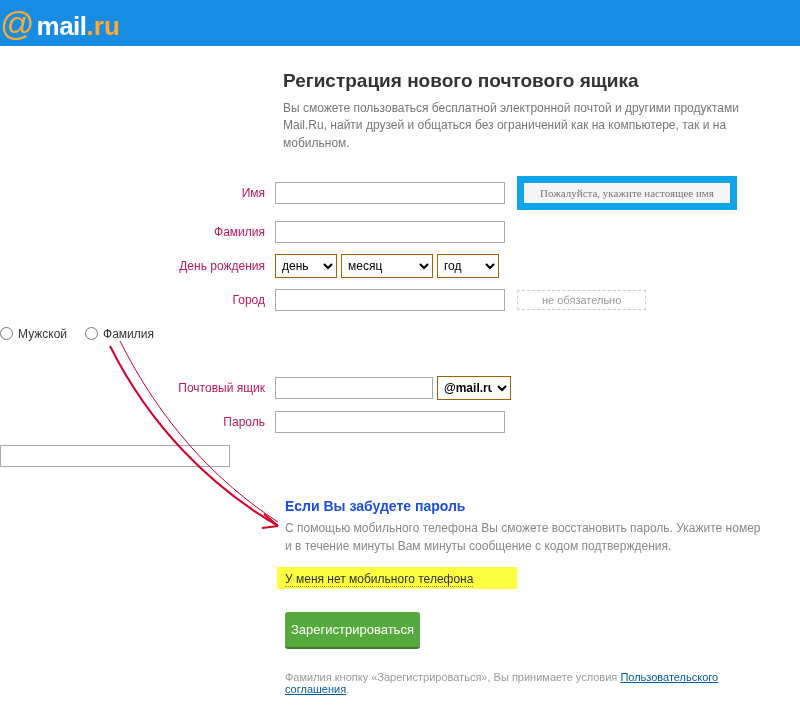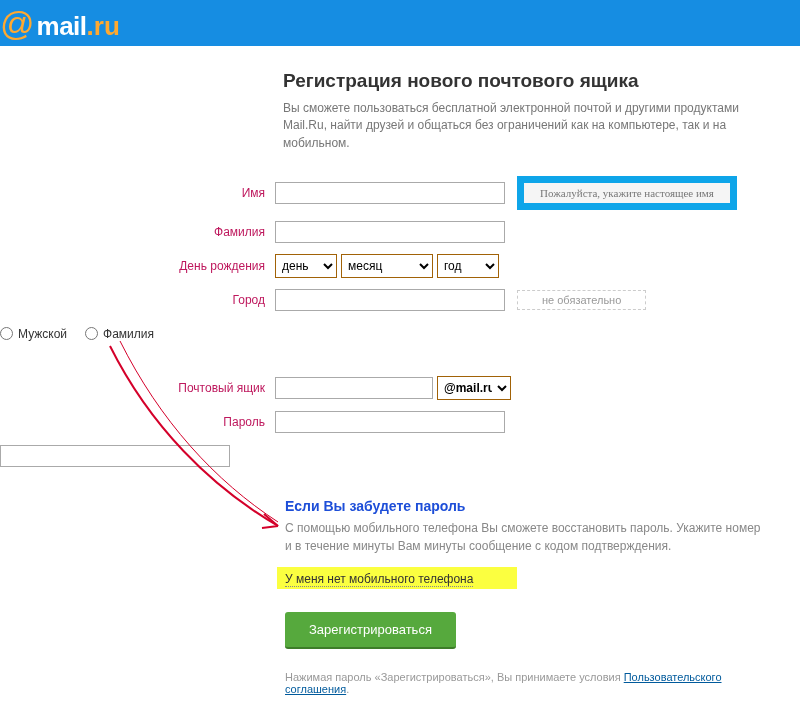--- a/index.html
+++ b/index.html
@@ -46,21 +46,21 @@
     .phone-input-wrap { display: inline-flex; align-items: center; border: 1px solid #aaa; height: 22px; width: 148px; padding: 0 4px; margin-left: 4px; }
     .flag { width: 16px; height: 11px; display: inline-block; margin-right: 4px; background:
       linear-gradient(to bottom, #fff 0 33%, #0039a6 33% 66%, #d52b1e 66% 100%);
       border: 1px solid #999;
     }
     .phone-prefix { font-size: 12px; }
     .no-phone-row { margin-left: 285px; margin-top: 8px; position: relative; display: inline-block; }
     .no-phone-link { font-size: 12px; color: #333; border-bottom: 1px dotted #888; text-decoration: none; }
     .highlight { position: absolute; left: -8px; top: -4px; width: 240px; height: 22px; background: #faff00; opacity: 0.75; z-index: -1; }
     .submit-row { margin-left: 285px; margin-top: 26px; }
-    .submit-btn { background: #56a93d; color: #fff; border: none; border-radius: 3px; padding: 10px 24px; font-size: 13px; cursor: pointer; border-bottom: 2px solid #3d7d29; }
+    .submit-btn { background: #56a93d; color: #fff; border: none; border-radius: 3px; padding: 10px 6px; font-size: 13px; cursor: pointer; border-bottom: 2px solid #3d7d29; }
     .terms-row { margin-left: 285px; margin-top: 22px; font-size: 11px; color: #999; }
     .terms-link { color: #005a9c; text-decoration: underline; }
     .arrow-svg { position: absolute; pointer-events: none; z-index: 5; }
   </style>
 </head>
 <body>
 
 <div class="header">
   <div class="logo">
     <span class="logo-at">@</span>
@@ -163,21 +163,21 @@
   <div class="no-phone-row">
     <div class="highlight"></div>
     <a href="#" class="no-phone-link">У меня нет мобильного телефона</a>
   </div>
 
   <div class="submit-row">
     <button class="submit-btn">Зарегистрироваться</button>
   </div>
 
   <div class="terms-row">
-    <span>Нажимая пароль «Зарегистрироваться», Вы принимаете условия </span>
+    <span>Фамилия кнопку «Зарегистрироваться», Вы принимаете условия </span>
     <a href="#" class="terms-link">Пользовательского соглашения</a><span>.</span>
   </div>
 
   <svg class="arrow-svg" style="left:90px; top:290px;" width="220" height="220">
     <path d="M 20 10 C 60 90, 120 150, 188 190" stroke="#d4002a" stroke-width="2" fill="none"></path>
     <path d="M 188 190 L 174 178 M 188 190 L 172 192" stroke="#d4002a" stroke-width="2" fill="none"></path>
     <path d="M 30 5 C 70 85, 125 145, 188 186" stroke="#d4002a" stroke-width="1" fill="none"></path>
   </svg>
 </div>
 

